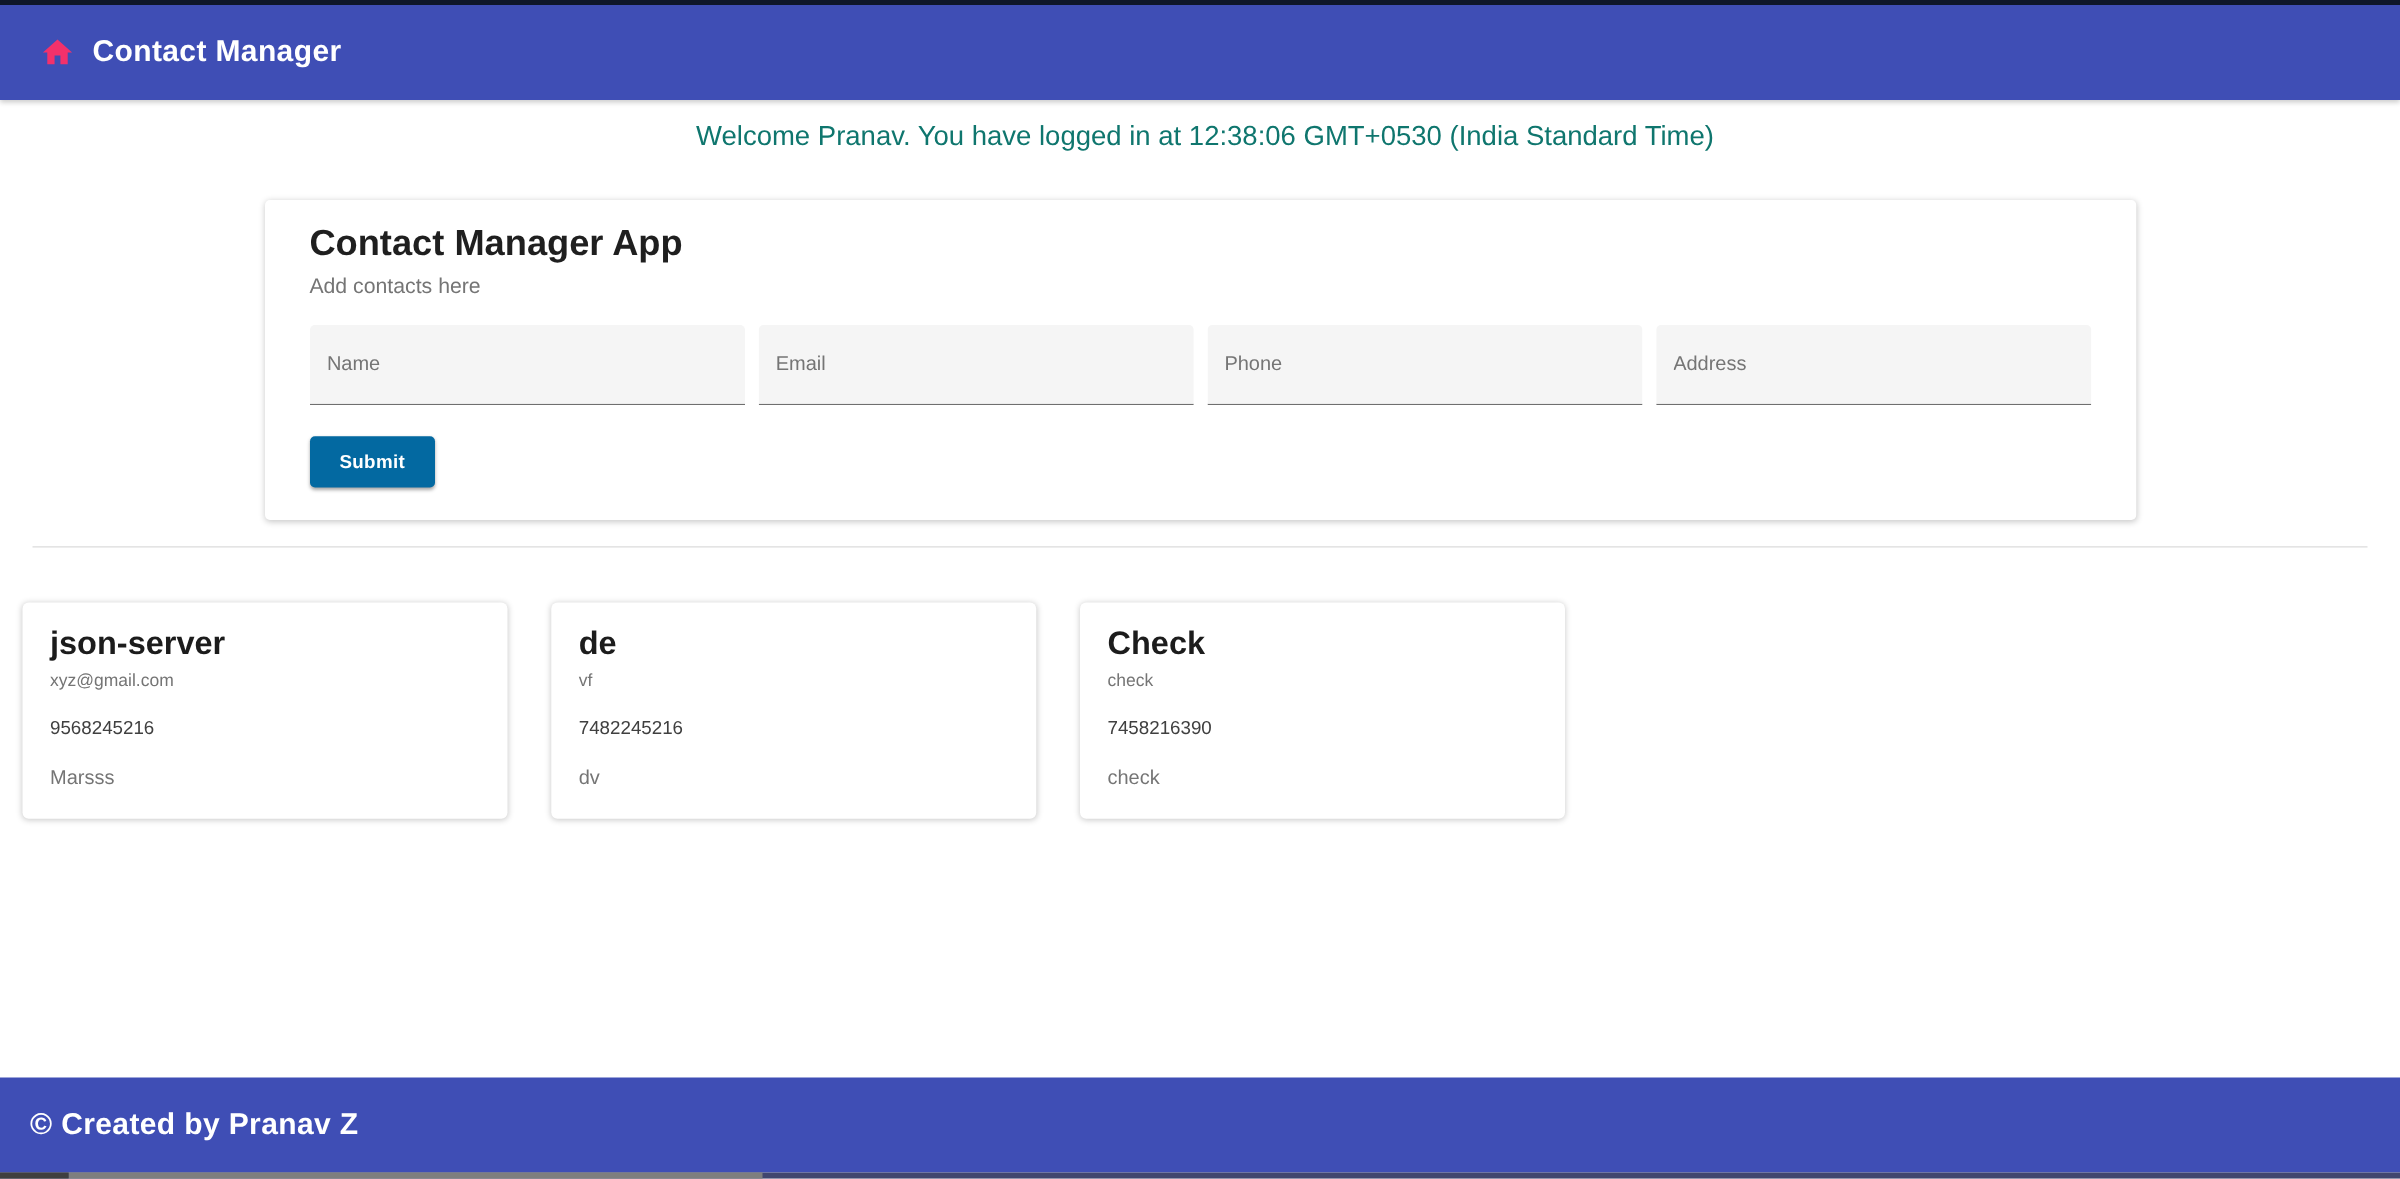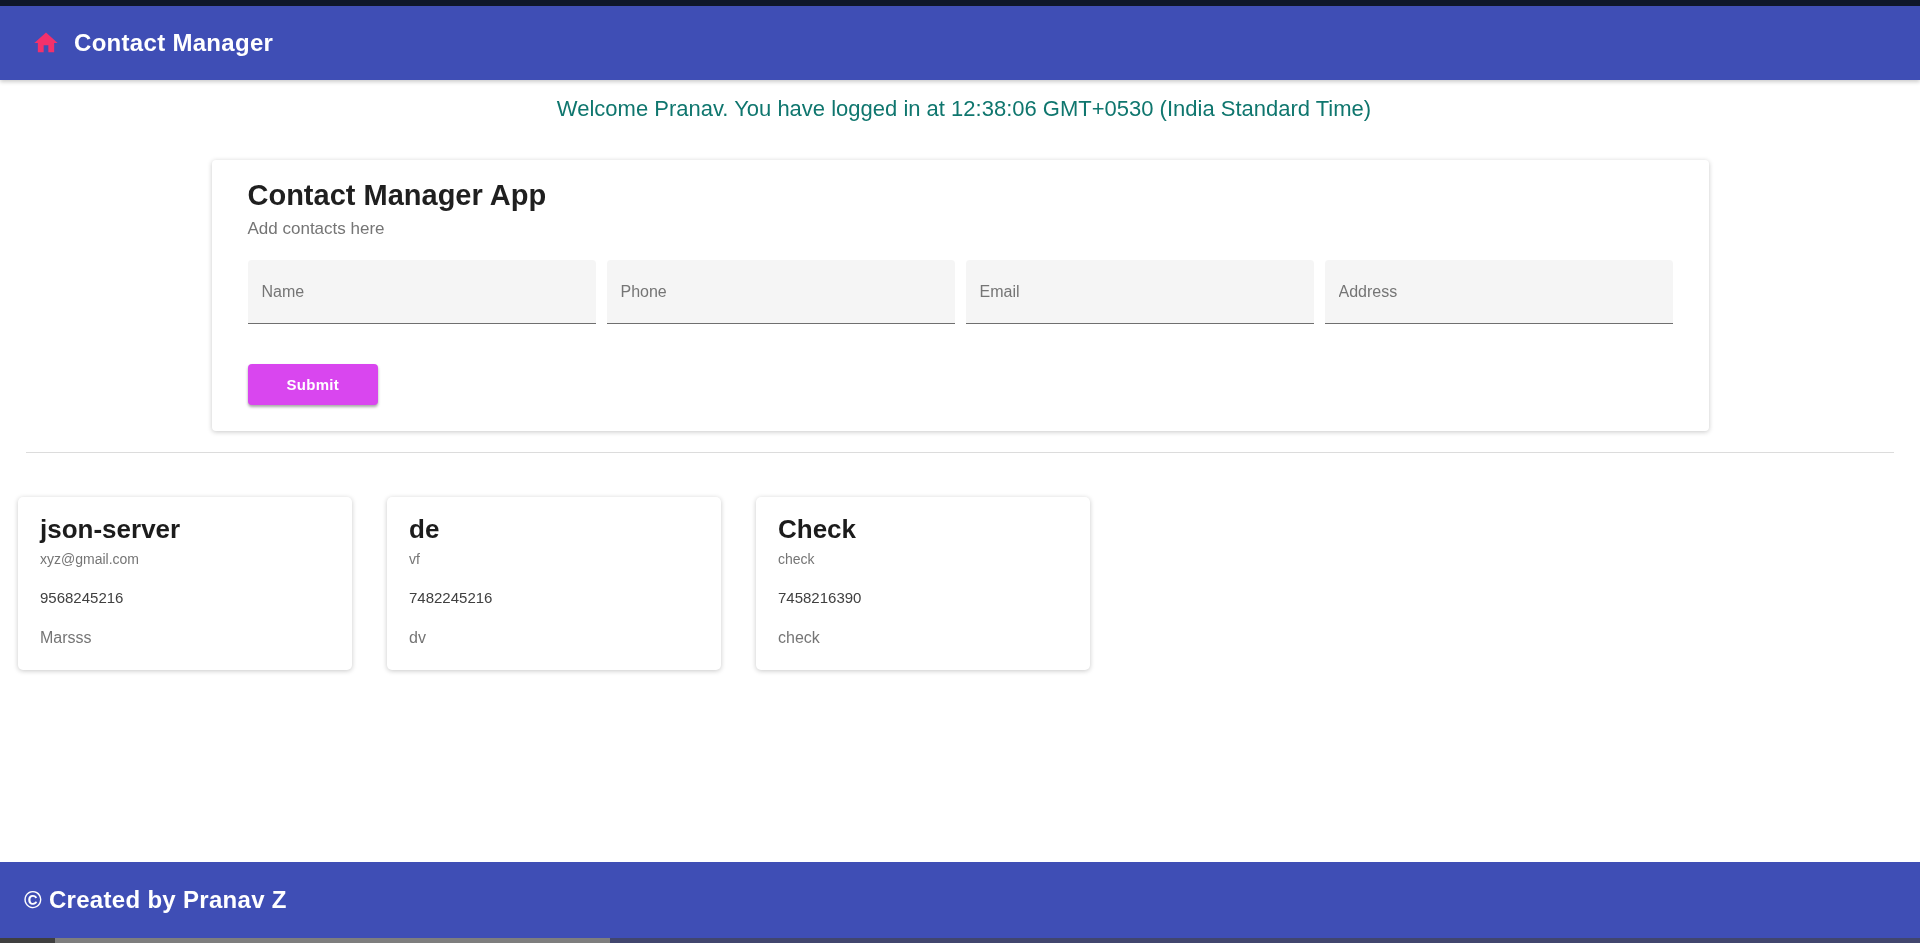--- a/index.html
+++ b/index.html
@@ -11,21 +11,21 @@
     flex-direction: column;
     height: 100vh;
     overflow: hidden;
   }
 
   
   .navbar {
     height: 80px;
     flex: 0 0 80px;
     background: #3f4eb5;
-    border-top: 6px solid #0f172a;
+    border-top: 4px solid #0f172a;
     display: flex;
     align-items: center;
     padding-left: 32px;
     box-shadow: 0 2px 4px rgba(0,0,0,0.2);
   }
   .navbar .home-ico { width: 28px; height: 28px; display: inline-block; }
   .navbar h1 {
     color: #ffffff;
     font-size: 24px;
     font-weight: bold;
@@ -78,27 +78,27 @@
     border-radius: 4px 4px 0 0;
     padding: 0 14px;
     font-size: 16px;
     font-family: Liberation Sans, sans-serif;
     color: #222222;
     outline: none;
   }
   .fields-row input::placeholder { color: #757575; opacity: 1; }
 
   .submit-btn {
-    margin-top: 40px;
+    margin-top: 25px;
     display: inline-block;
-    background: #d946ef;
+    background: #0369a1;
     color: #ffffff;
     border: none;
     border-radius: 4px;
-    padding: 12px 39px;
+    padding: 12px 24px;
     font-size: 15px;
     font-weight: bold;
     font-family: inherit;
     letter-spacing: 0.3px;
     box-shadow: 0 2px 3px rgba(0,0,0,0.35);
     cursor: pointer;
   }
 
   .divider {
     margin: 21px 26px 0 26px;
@@ -108,21 +108,21 @@
   }
 
   
   .cards-row {
     margin-top: 44px;
     padding-left: 18px;
     display: flex;
     gap: 35px;
   }
   .contact-card {
-    width: 334px;
+    width: 388px;
     background: #ffffff;
     border-radius: 5px;
     box-shadow: 0 1px 5px rgba(0,0,0,0.22);
     padding: 16px 22px 22px 22px;
   }
   .contact-card .c-name {
     font-size: 26px;
     line-height: 32px;
     font-weight: bold;
     color: #1c1c1c;
@@ -191,22 +191,22 @@
 <div class="main">
 
   <div class="welcome">Welcome Pranav. You have logged in at 12:38:06 GMT+0530 (India Standard Time)</div>
 
   <section class="form-card">
     <h2>Contact Manager App</h2>
     <p class="subtitle">Add contacts here</p>
 
     <div class="fields-row">
       <input type="text" placeholder="Name" style="">
+      <input type="text" placeholder="Email" style="">
       <input type="text" placeholder="Phone" style="">
-      <input type="text" placeholder="Email" style="">
       <input type="text" placeholder="Address" style="">
     </div>
 
     <button class="submit-btn">Submit</button>
   </section>
 
   <hr class="divider">
 
   <div class="cards-row">
 

